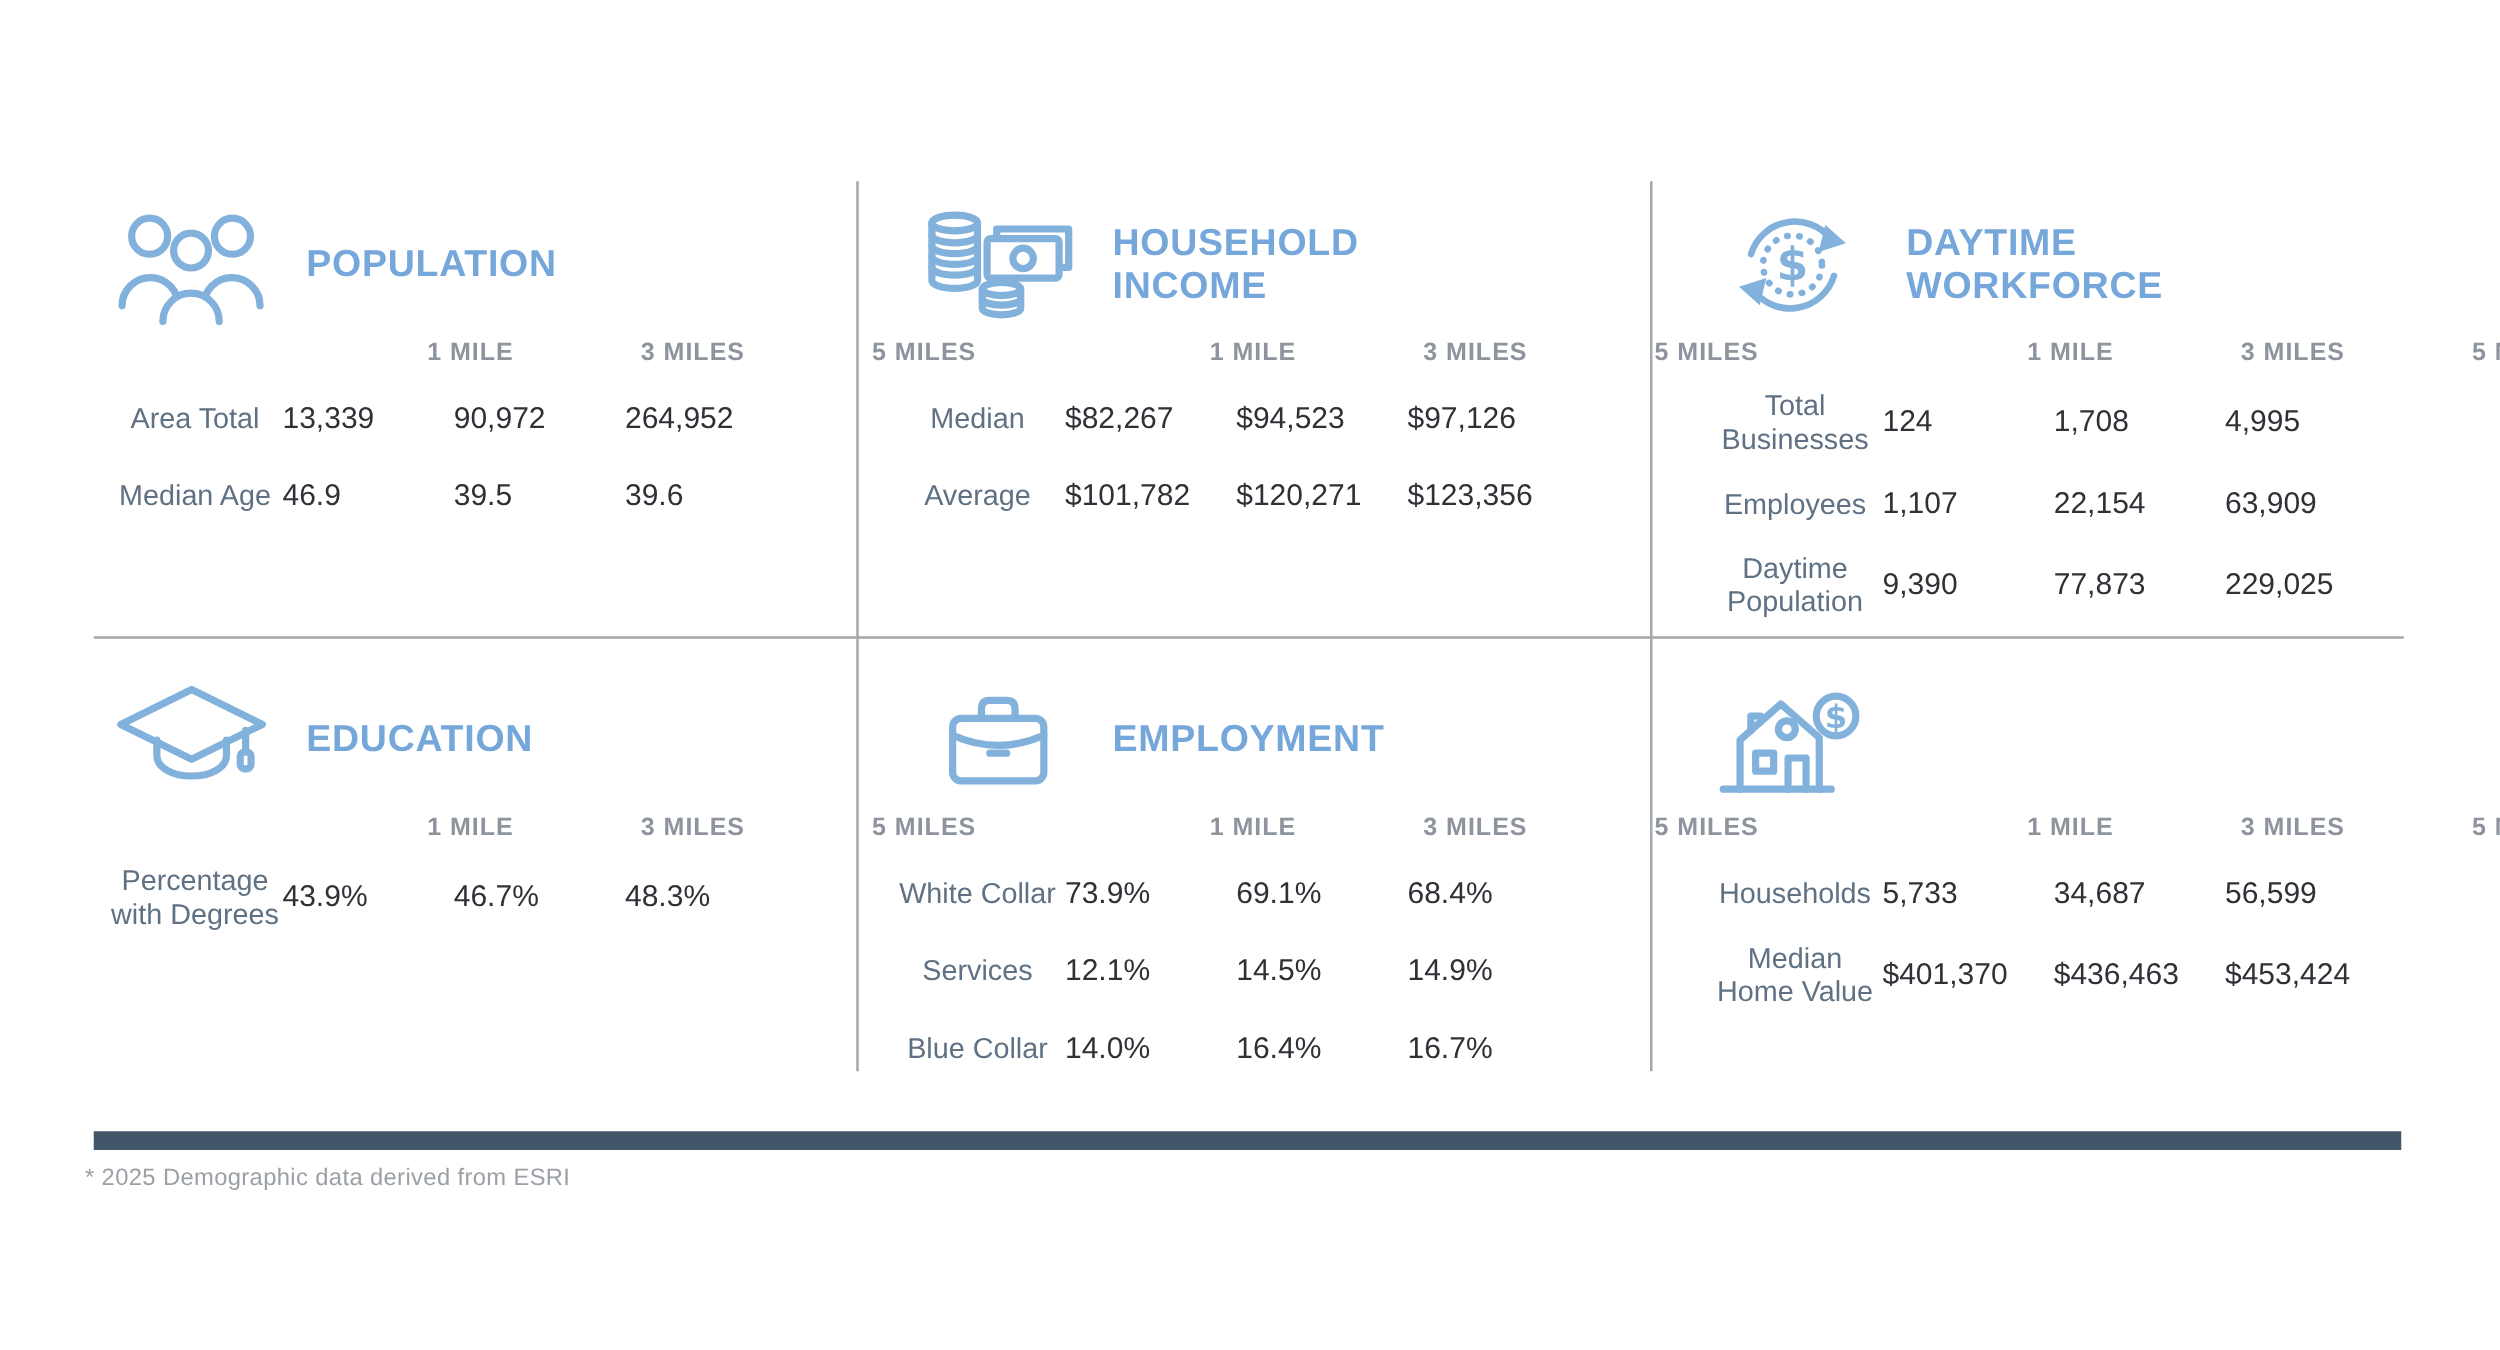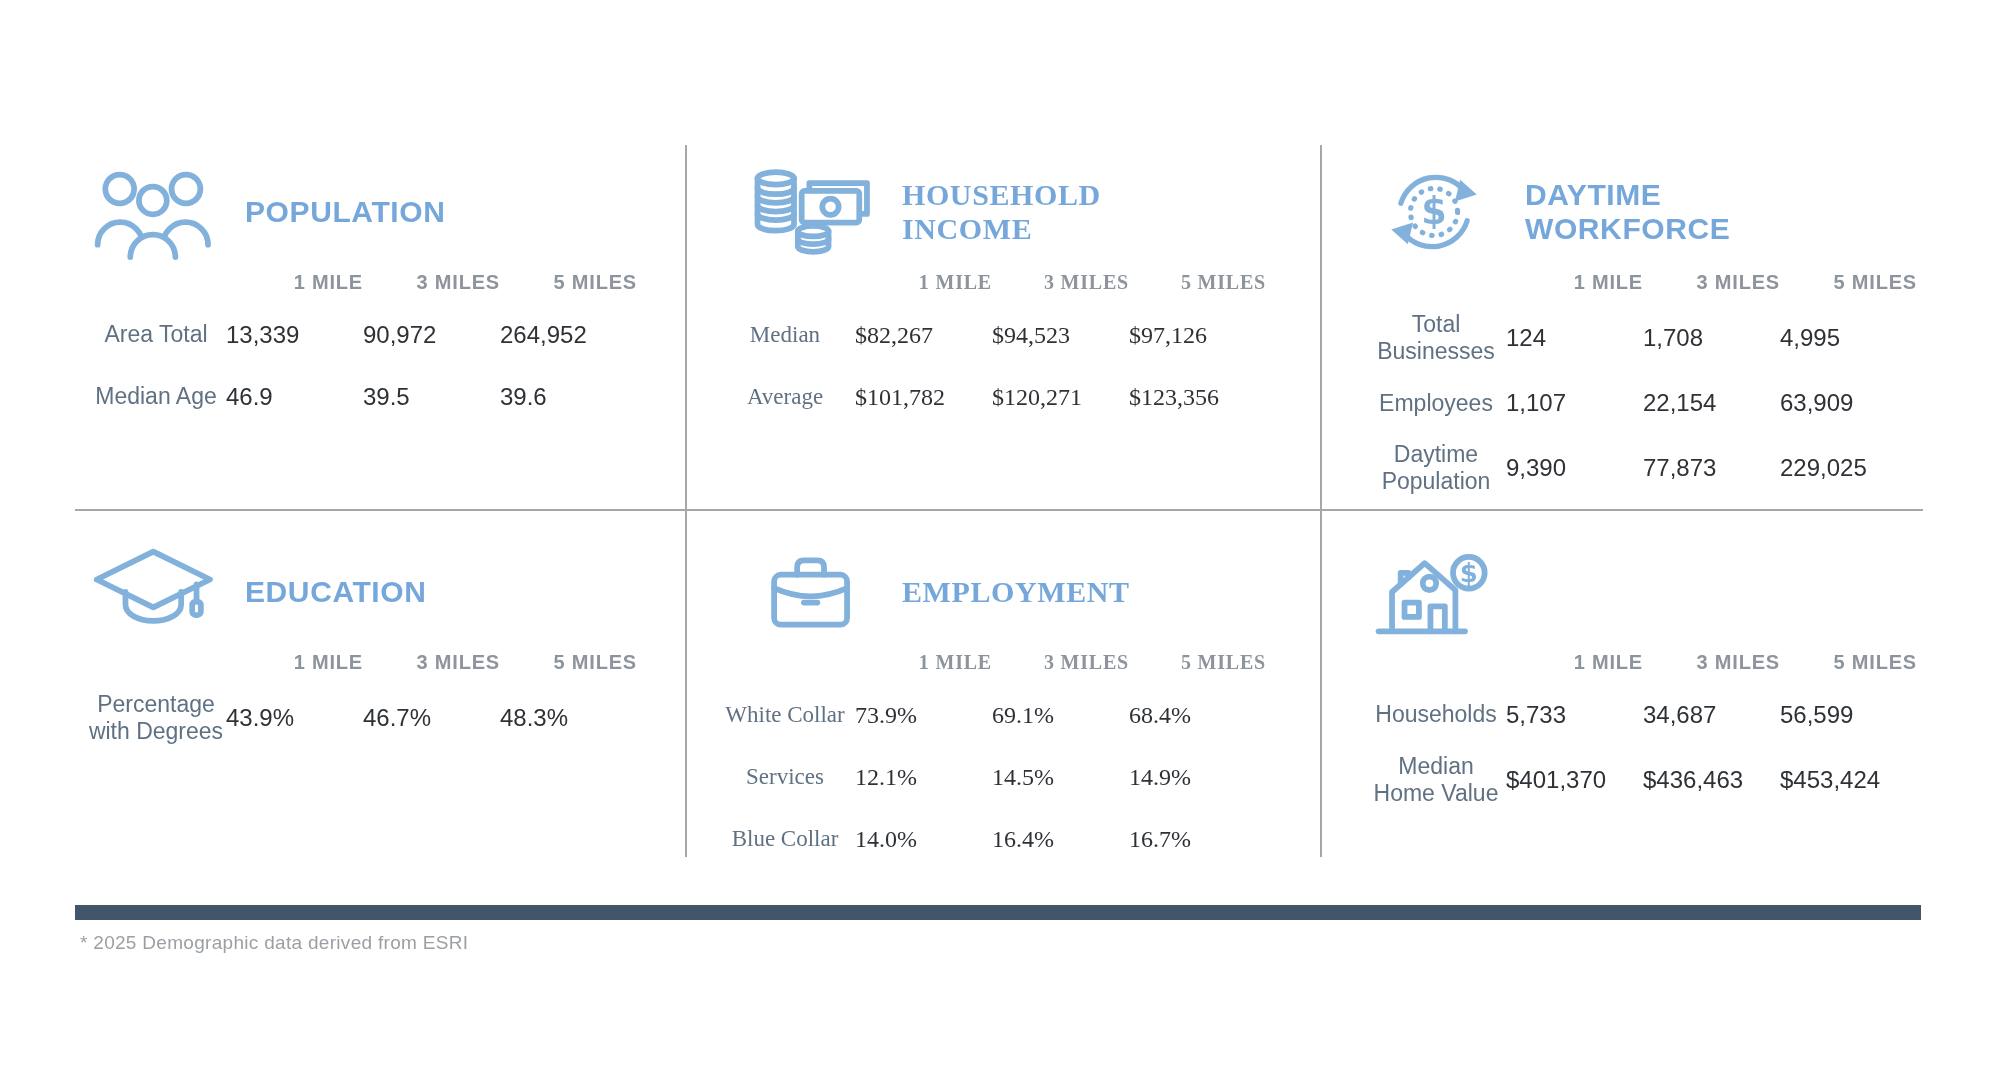--- a/index.html
+++ b/index.html
@@ -5,40 +5,40 @@
   html,body{margin:0;padding:0;background:#ffffff;}
   body{width:2000px;height:1080px;position:relative;font-family:"Liberation Sans",sans-serif;overflow:hidden;}
 
   .grid{position:absolute;left:75px;top:145px;width:1848px;display:grid;
         grid-template-columns:610px 635px 603px;grid-template-rows:366px 346px;}
   .card{box-sizing:border-box;}
   .c2,.c3{border-left:2px solid #a5a7a9;}
   .r1{border-bottom:2px solid #a5a7a9;padding-top:16px;}
   .r2{padding-top:30px;}
   .c1{padding-left:11px;padding-right:48px;}
-  .c2{padding-left:28px;padding-right:57px;font-family:Liberation Serif, serif;}
+  .c2{padding-left:16px;padding-right:57px;}
   .c3{padding-left:44px;padding-right:6px;}
   .c2 .head{margin-left:28px;}
 
   .head{display:flex;align-items:center;gap:24px;height:102px;margin-bottom:4px;}
   .iconbox{width:135px;height:100px;flex:0 0 auto;display:flex;align-items:center;justify-content:center;}
   .iconbox svg{height:96px;width:auto;display:block;}
   .title{margin:0;font-size:30px;font-weight:bold;color:#75a7da;letter-spacing:0.6px;
          line-height:1.13;max-width:290px;text-transform:uppercase;}
 
   .tbl{margin-left:auto;width:551px;}
   .tr{display:grid;grid-template-columns:140px 137px 137px 137px;align-items:center;}
-  .tr.th-row{height:30px;margin-top:2px;}
+  .tr.th-row{height:30px;margin-top:2px;gap:48px;}
   .th{font-size:20px;font-weight:bold;color:#8e949e;letter-spacing:0.8px;text-align:right;}
   .tr.data{min-height:48px;margin-top:14px;}
   .label{font-size:23px;color:#5f7182;text-align:center;line-height:1.18;}
   .val{font-size:24px;color:#2e3237;}
 
   .footer-bar{position:absolute;left:75px;top:905px;width:1846px;height:15px;background:#425669;}
-  .footnote{position:absolute;left:80px;top:932px;font-size:19px;color:#9aa0a5;letter-spacing:0.3px;}
+  .footnote{position:absolute;left:68px;top:932px;font-size:19px;color:#9aa0a5;letter-spacing:0.3px;}
 
   .ic{stroke:#82b1dc;stroke-width:6;fill:none;stroke-linecap:round;stroke-linejoin:round;}
   .icf{fill:#ffffff;stroke:#82b1dc;stroke-width:6;stroke-linecap:round;stroke-linejoin:round;}
   .isolid{fill:#82b1dc;stroke:none;}
   .idollar{fill:#82b1dc;font-weight:bold;font-family:"DejaVu Sans",sans-serif;text-anchor:middle;}
 </style>
 </head>
 <body>
 
 <div class="grid">

